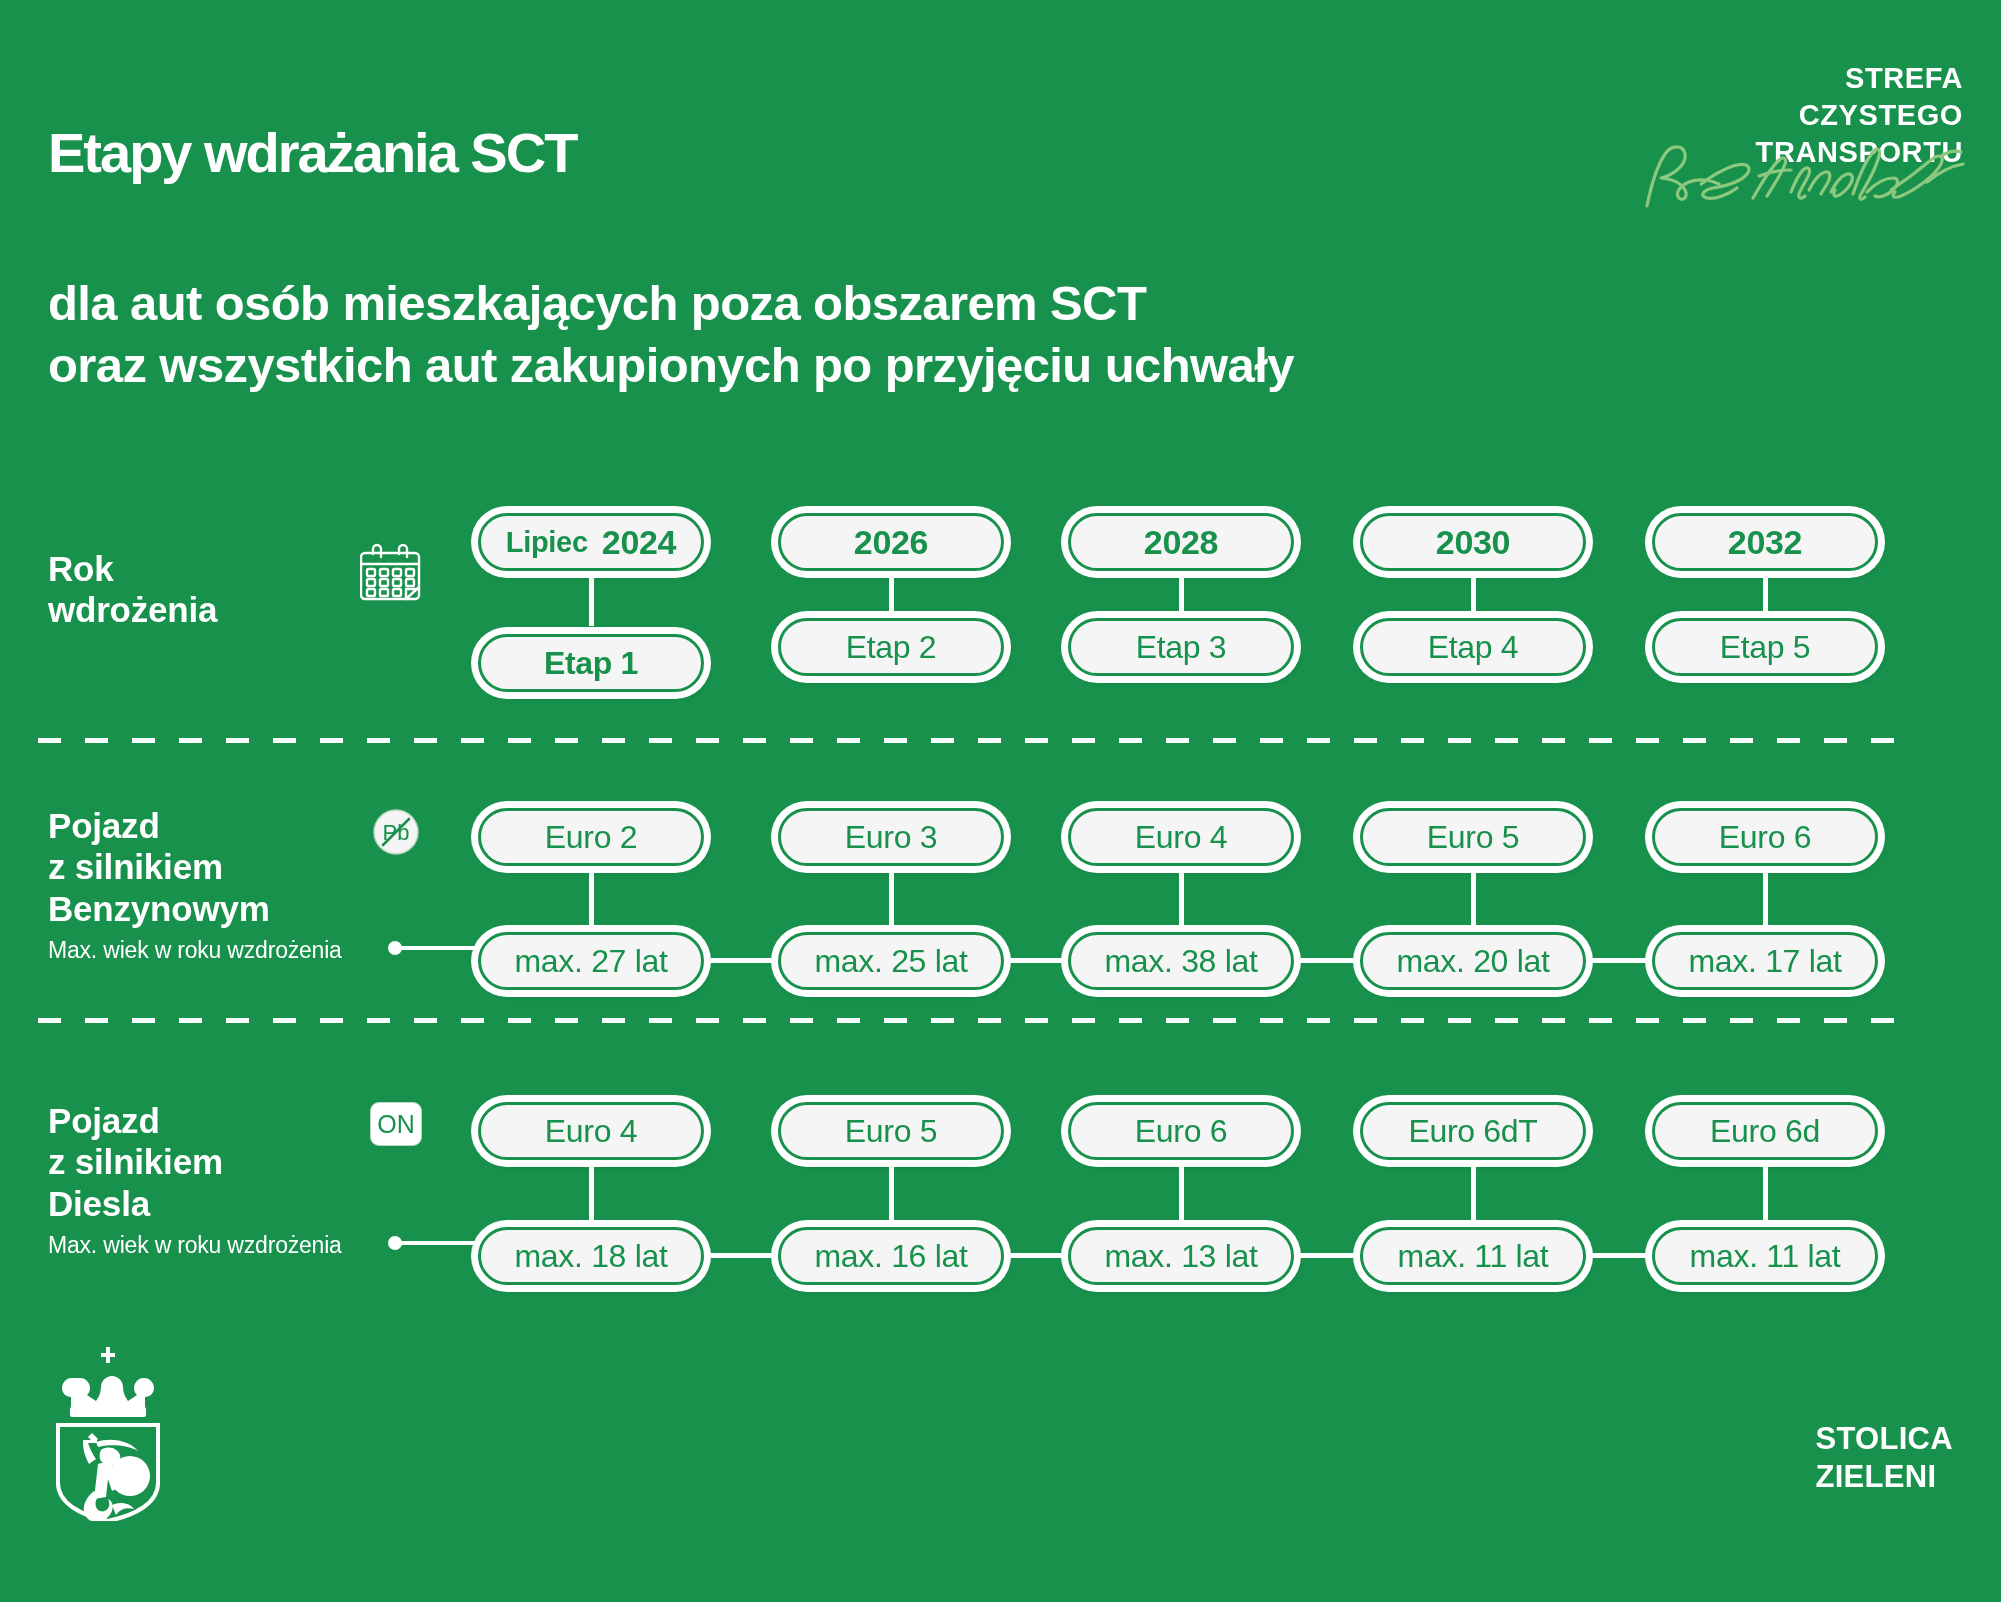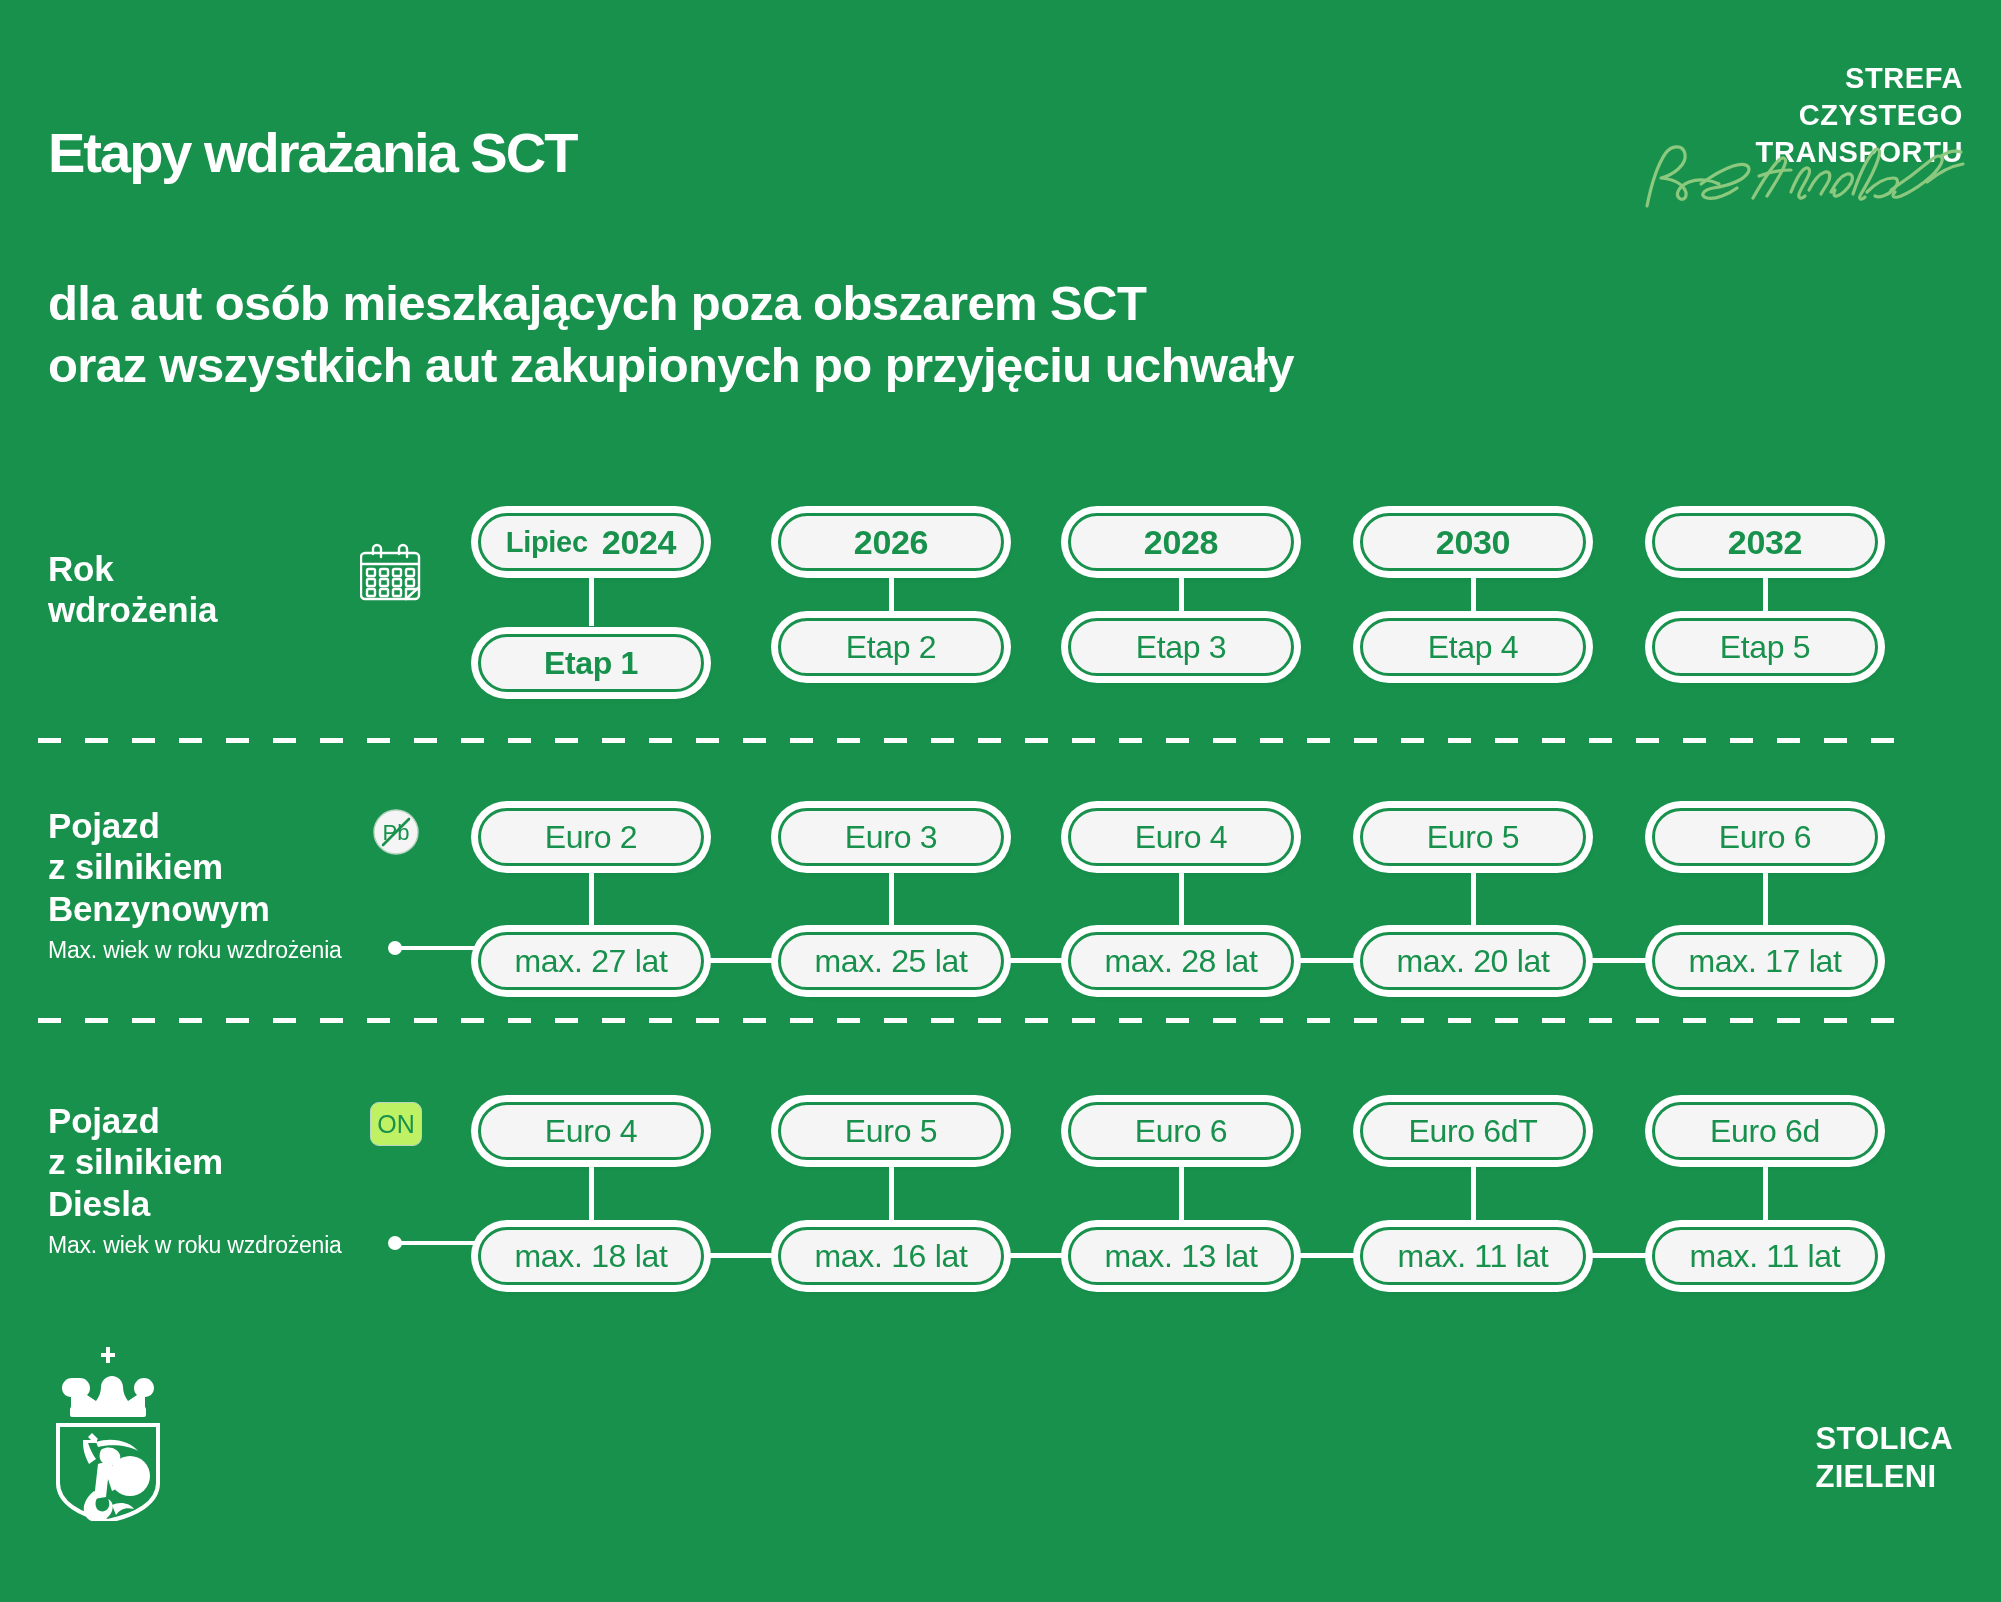--- a/index.html
+++ b/index.html
@@ -67,21 +67,21 @@
     width:14px;height:14px;border-radius:50%;background:#fff;
   }
 
   
   .icon-col{position:absolute;}
   #ico-cal{left:360px;top:540px;width:64px;height:66px;}
   #ico-pb{left:372px;top:808px;width:48px;height:48px;}
   #ico-on{left:370px;top:1102px;width:52px;height:44px;}
 
   .on-badge{
-    width:52px;height:44px;border-radius:9px;background:#bef264;
+    width:52px;height:44px;border-radius:9px;background:#ffffff;
     border:1.5px solid #b9d6c4;
     display:flex;align-items:center;justify-content:center;
     color:#17914c;font-size:25px;font-weight:normal;letter-spacing:0px;
     font-family:"Liberation Sans",sans-serif;
     box-sizing:border-box;
   }
 
   
   .pill{
     position:absolute;
@@ -238,21 +238,21 @@
       <div class="hconn" style="left: 704px; top: 958px; width: 74px;"></div>
       <div class="pill" style="left: 478px; top: 808px; width: 226px;">Euro 2</div>
       <div class="pill" style="left: 478px; top: 932px; width: 226px;">max. 27 lat</div>
       <div class="vconn" style="left: 888.5px; top: 858px; height: 82px;"></div>
       <div class="hconn" style="left: 1004px; top: 958px; width: 64px;"></div>
       <div class="pill" style="left: 778px; top: 808px; width: 226px;">Euro 3</div>
       <div class="pill" style="left: 778px; top: 932px; width: 226px;">max. 25 lat</div>
       <div class="vconn" style="left: 1178.5px; top: 858px; height: 82px;"></div>
       <div class="hconn" style="left: 1294px; top: 958px; width: 66px;"></div>
       <div class="pill" style="left: 1068px; top: 808px; width: 226px;">Euro 4</div>
-      <div class="pill" style="left: 1068px; top: 932px; width: 226px;">max. 28 lat</div>
+      <div class="pill" style="left: 1068px; top: 932px; width: 226px;">max. 38 lat</div>
       <div class="vconn" style="left: 1470.5px; top: 858px; height: 82px;"></div>
       <div class="hconn" style="left: 1586px; top: 958px; width: 66px;"></div>
       <div class="pill" style="left: 1360px; top: 808px; width: 226px;">Euro 5</div>
       <div class="pill" style="left: 1360px; top: 932px; width: 226px;">max. 20 lat</div>
       <div class="vconn" style="left: 1762.5px; top: 858px; height: 82px;"></div>
       <div class="pill" style="left: 1652px; top: 808px; width: 226px;">Euro 6</div>
       <div class="pill" style="left: 1652px; top: 932px; width: 226px;">max. 17 lat</div>
       <div class="vconn" style="left: 588.5px; top: 1152px; height: 83px;"></div>
       <div class="hconn" style="left: 704px; top: 1253px; width: 74px;"></div>
       <div class="pill" style="left: 478px; top: 1102px; width: 226px;">Euro 4</div>

